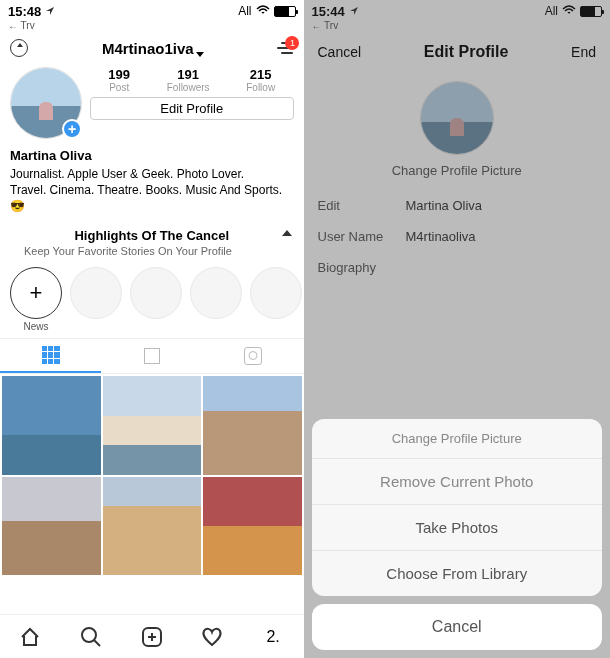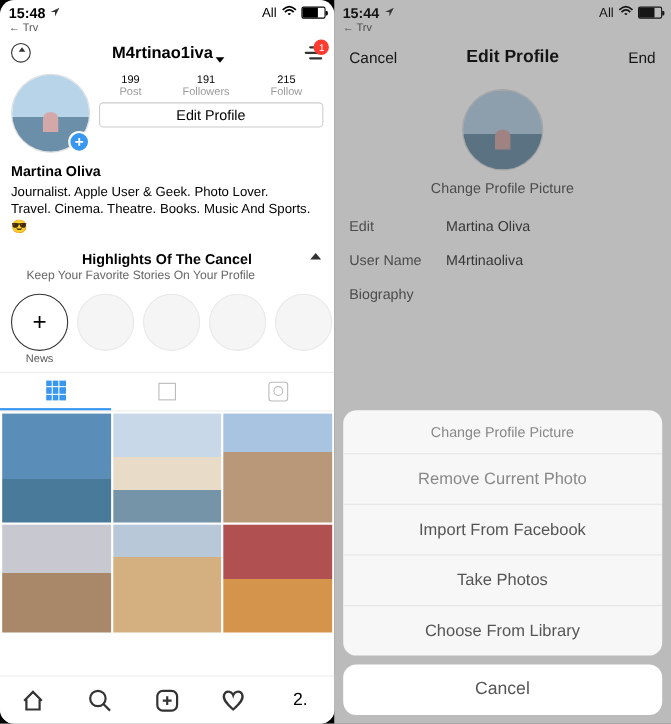--- a/index.html
+++ b/index.html
@@ -1,19 +1,19 @@
 <!DOCTYPE html>
 <html><head>
   <meta charset="utf-8">
   <style>
     * { margin: 0; padding: 0; box-sizing: border-box; font-family: -apple-system, "Helvetica Neue", Arial, sans-serif; }
     body { background: #f0f0f0; }
     .container { display: flex; width: 610px; height: 658px; background: #000; }
     .phone { position: relative; background: #fff; overflow: hidden; }
-    .phone.left { width: 305px; border-radius: 13px; }
+    .phone.left { width: 305px; }
     .phone.right { width: 308px; }
 
     
     .status { display: flex; align-items: center; justify-content: space-between; padding: 2px 8px 0; font-size: 12px; height: 20px; }
     .status .left-s { display: flex; align-items: center; gap: 4px; }
     .status .right-s { display: flex; align-items: center; gap: 4px; }
     .status .time { font-weight: 600; font-size: 13px; }
     .wifi { width: 14px; height: 14px; }
     .battery { width: 22px; height: 11px; border: 1px solid #000; border-radius: 2px; position: relative; }
     .battery::after { content:''; position:absolute; right:-3px; top:3px; width:2px; height:4px; background:#000; border-radius:0 1px 1px 0;}
@@ -35,21 +35,21 @@
 
     
     .profile-top { display:flex; padding: 4px 10px; gap:8px; align-items:flex-start;}
     .avatar-wrap { position:relative; width:72px; height:72px; flex-shrink:0;}
     .avatar { width:72px; height:72px; border-radius:50%; overflow:hidden; border:1px solid #ddd;}
     .avatar-img { width:100%; height:100%; background: linear-gradient(to bottom, #b8d4e8 0%, #b8d4e8 55%, #6b8fa8 55%, #6b8fa8 100%); position:relative;}
     .avatar-img::after { content:''; position:absolute; bottom:18px; left:50%; transform:translateX(-50%); width:14px; height:18px; background:#d4a8a8; border-radius:6px 6px 0 0;}
     .avatar-plus { position:absolute; bottom:0; right:0; width:20px; height:20px; background:#3897f0; border:2px solid #fff; border-radius:50%; color:#fff; display:flex; align-items:center; justify-content:center; font-size:14px; font-weight:bold;}
     .stats-col { flex:1; }
     .stats { display:flex; justify-content:space-around; text-align:center; margin-bottom:4px;}
-    .stat-num { font-size:10px; font-weight:400;}
+    .stat-num { font-size:13px; font-weight:700;}
     .stat-lbl { font-size:10px; color:#999;}
     .edit-btn { width:100%; border:1px solid #ccc; background:#fff; padding:3px; border-radius:4px; font-size:13px; font-weight:500;}
 
     
     .bio { padding: 4px 10px 8px; font-size:12px; line-height:1.35;}
     .bio .name { font-weight:600; font-size:13px; margin-bottom:1px;}
     .emoji { font-size:12px;}
 
     
     .highlights-header { text-align:center; padding: 6px 14px 2px; font-size:13px; font-weight:600; position:relative;}
@@ -309,21 +309,20 @@
         <div class="form-row">
           <span class="lbl">Biography</span>
         </div>
       </div>
 
       <div class="sheet-backdrop"></div>
       <div class="sheet">
         <div class="sheet-group">
           <div class="sheet-title">Change Profile Picture</div>
           <div class="sheet-item destructive">Remove Current Photo</div>
-          <div class="sheet-item">Import From Facebook</div>
           <div class="sheet-item">Take Photos</div>
           <div class="sheet-item">Choose From Library</div>
         </div>
         <div class="sheet-cancel">Cancel</div>
       </div>
 
     </div>
   </div>
 </div>
 

